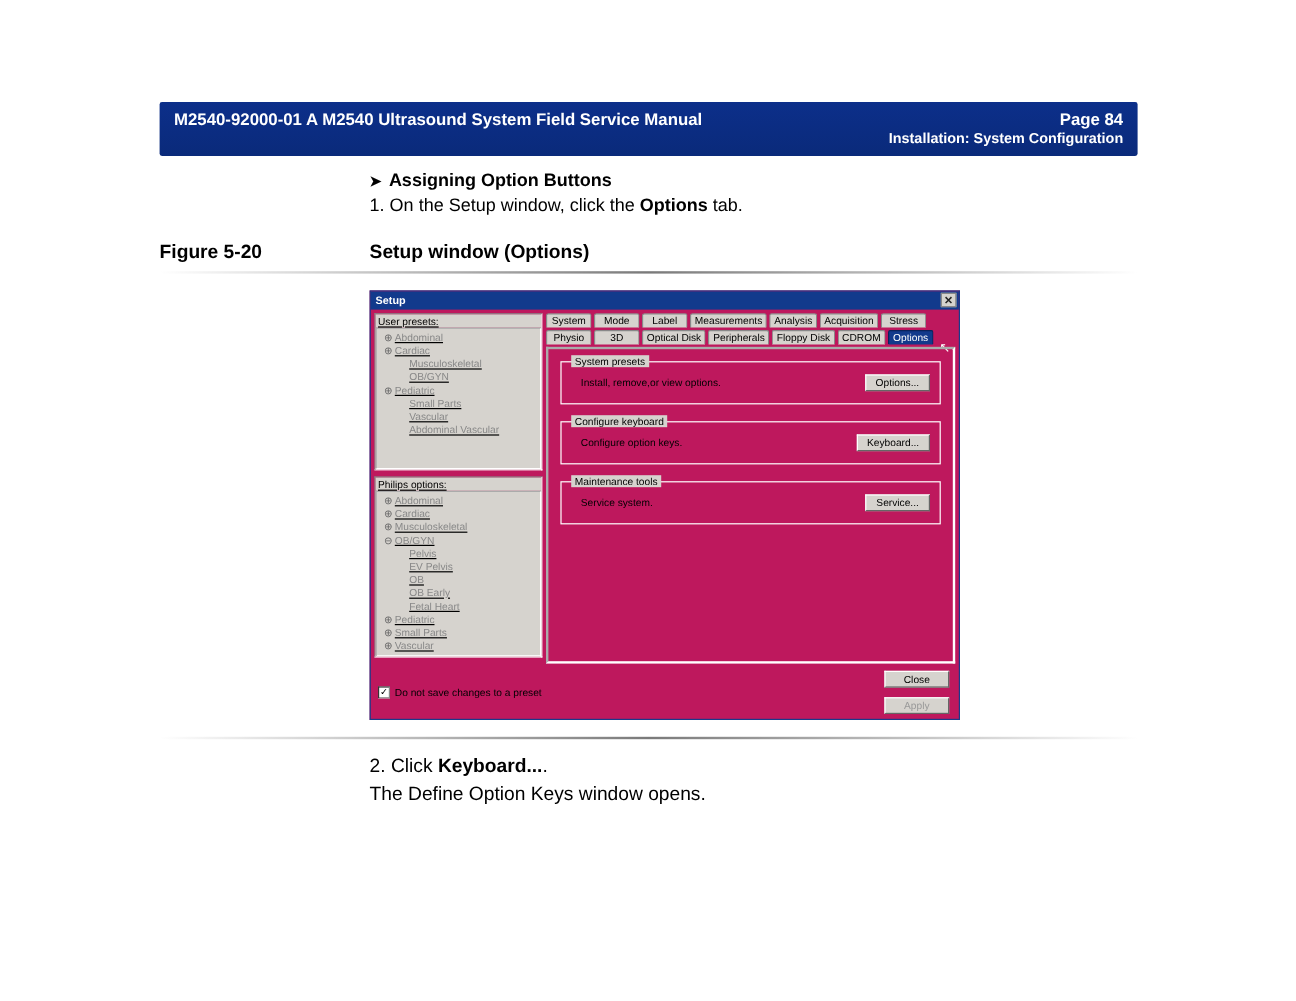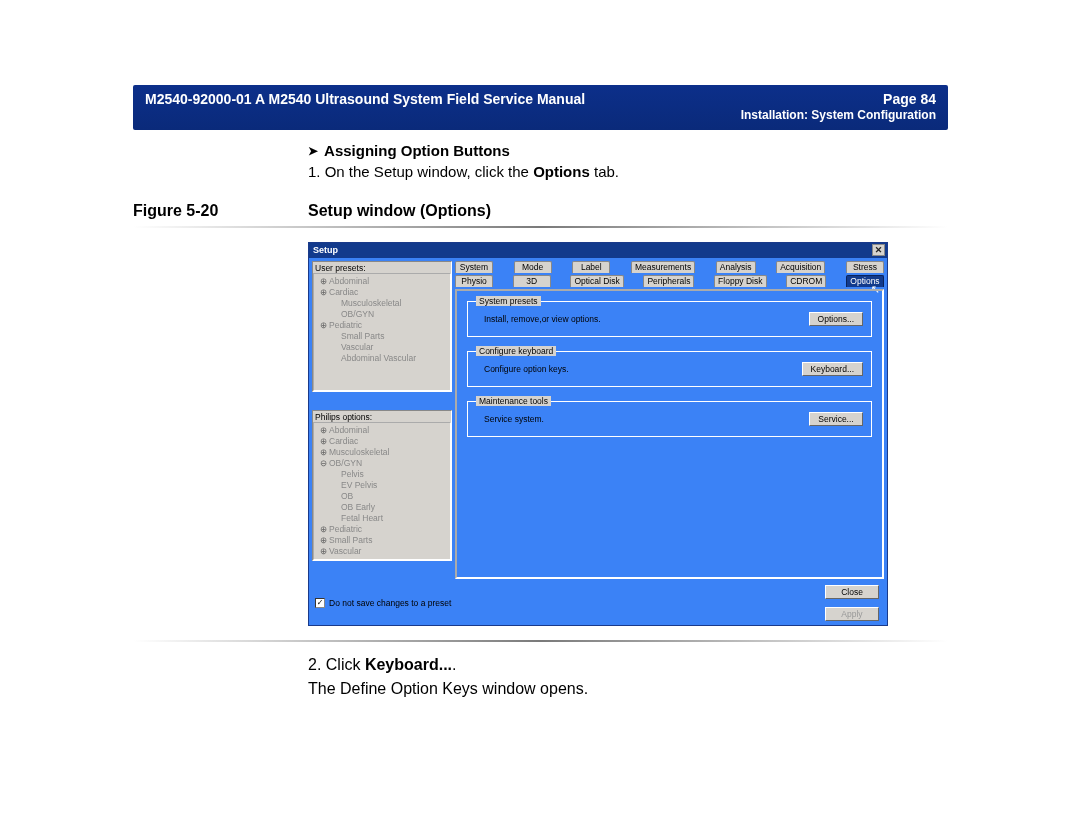--- a/index.html
+++ b/index.html
@@ -82,24 +82,24 @@
     font-weight: bold;
   }
   hr.grad {
     border: none;
     height: 2px;
     background: linear-gradient(to right, rgba(0,0,0,0), #7a7a7a 50%, rgba(0,0,0,0));
     margin: 4px 0 14px 0;
   }
   
   .setup-window {
-    width: 580px;
+    width: 492px;
     margin-left: 175px;
     border: 1px solid #1a3a8a;
-    background: #3b82f6;
+    background: #be185d;
     font-family: Tahoma, Arial, sans-serif;
     font-size: 8.5px;
     color: #000;
   }
   .titlebar {
     background: #123a8c;
     color: #fff;
     display: flex;
     justify-content: space-between;
     align-items: center;
@@ -124,21 +124,22 @@
     width: 140px;
     flex: none;
     display: flex;
     flex-direction: column;
   }
   .preset-box {
     border-top: 1px solid #888;
     border-left: 1px solid #888;
     border-right: 1px solid #fff;
     border-bottom: 1px solid #fff;
-    margin-bottom: 18px;
+    margin-bottom: 5px;
+    text-decoration: underline;
   }
   .preset-label {
     font-size: 8.5px;
     padding: 1px 2px 0 2px;
     background: #d6d3ce;
   }
   .tree {
     background: #d6d3ce;
     border: 1px inset #fff;
     padding: 2px 2px 2px 6px;
@@ -155,21 +156,21 @@
   .tree-item .glyph { display:inline-block; width:9px; color:#666; }
   .right-pane {
     flex: 1;
     display: flex;
     flex-direction: column;
   }
   .tabs-row {
     display: flex;
     gap: 2px;
     margin-bottom: 2px;
-    justify-content: space-between;
+    justify-content: flex-start;
   }
   .tab {
     font-size: 8.5px;
     background: #d6d3ce;
     border: 1px solid #888;
     border-bottom: none;
     border-radius: 2px 2px 0 0;
     padding: 0 3px;
     height: 12px;
     line-height: 11px;

